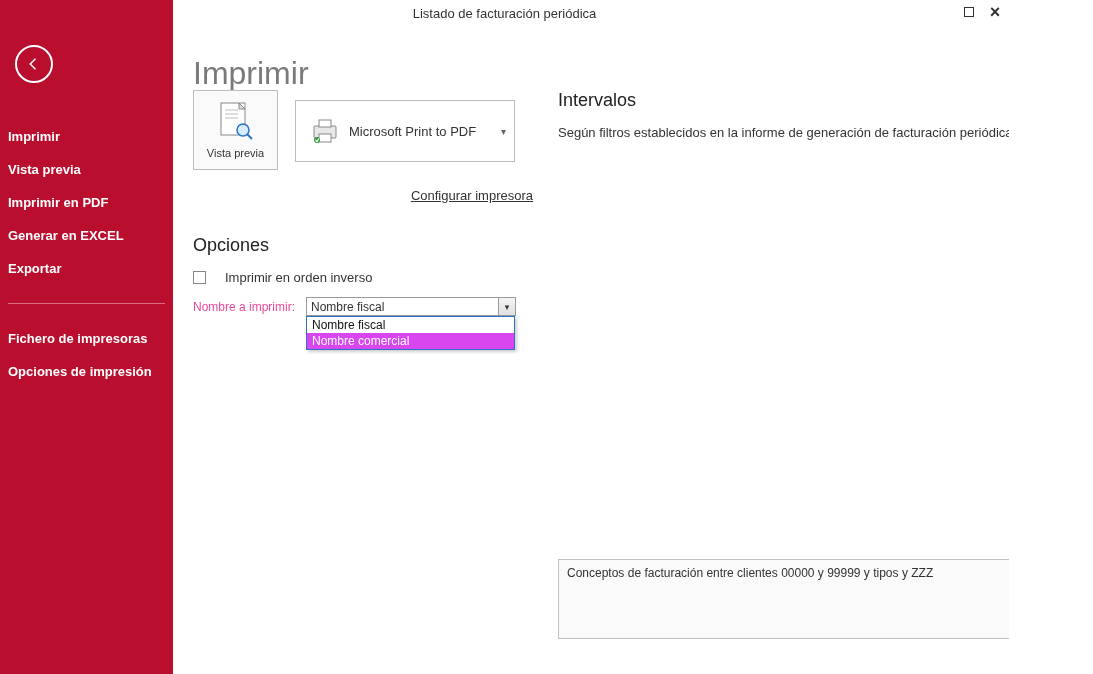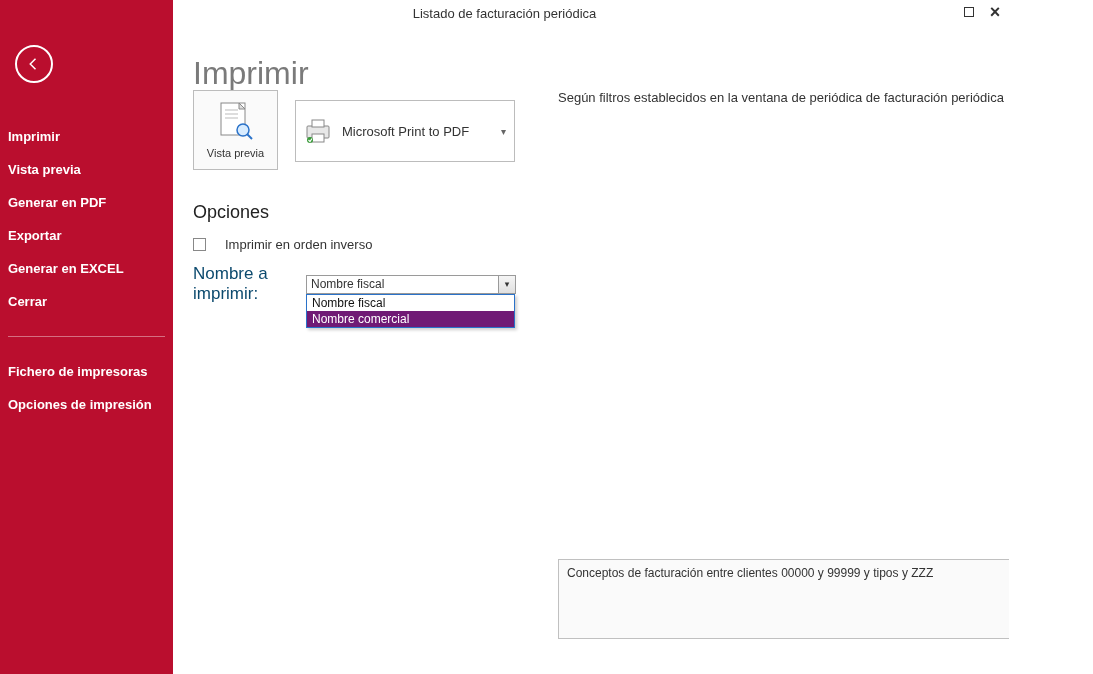--- a/index.html
+++ b/index.html
@@ -30,41 +30,41 @@
   .col-right { position:absolute; left:385px; top:60px; width:520px; }
 
   .section-h { font-size:18px; color:#222; font-weight:400; margin:0 0 14px 0; }
 
   
   .preview-row { display:flex; gap:17px; align-items:flex-start; }
   .preview-btn { width:85px; height:80px; border:1px solid #bcbcbc; background:#fafafa; display:flex; flex-direction:column; align-items:center; justify-content:center; cursor:pointer; }
   .preview-btn svg { margin-bottom:5px; }
   .preview-btn span { font-size:11px; color:#333; }
 
-  .printer-select { width:220px; height:62px; margin-top:10px; border:1px solid #bcbcbc; display:flex; align-items:center; padding:0 8px; position:relative; cursor:pointer; }
+  .printer-select { width:220px; height:62px; margin-top:10px; border:1px solid #bcbcbc; display:flex; align-items:center; padding:0 15px; position:relative; cursor:pointer; }
   .printer-select .pname { margin-left:10px; font-size:13px; color:#333; }
   .printer-select .caret { position:absolute; right:8px; top:50%; transform:translateY(-50%); font-size:10px; color:#666; }
 
   .config-link { display:block; text-align:right; width:340px; margin-top:18px; font-size:13px; color:#333; text-decoration:underline; cursor:pointer; }
 
   
   .opciones { margin-top:32px; }
   .check-row { display:flex; align-items:center; gap:19px; margin-top:10px; }
   .chk { width:13px; height:13px; border:1px solid #888; background:#fff; display:inline-block; position:relative; }
   .chk.checked::after { content:""; position:absolute; left:2px; top:-1px; width:5px; height:9px; border:solid #333; border-width:0 2px 2px 0; transform:rotate(40deg); }
 
   .field-row { display:flex; align-items:center; gap:10px; margin-top:12px; position:relative; }
-  .field-label { font-size:17px; color:#0c4a6e; width:103px; }
+  .field-label { font-size:12px; color:#ec4899; width:103px; }
   .combo { position:relative; width:210px; }
   .combo-box { width:210px; height:19px; border:1px solid #9a9a9a; background:#fff; display:flex; align-items:center; padding:0 4px; font-size:12px; position:relative; cursor:pointer; }
   .combo-box .cb-btn { position:absolute; right:0; top:0; width:17px; height:100%; border-left:1px solid #9a9a9a; background:linear-gradient(#f5f5f5,#e0e0e0); display:flex; align-items:center; justify-content:center; font-size:9px; color:#333; }
   .combo-list { position:absolute; top:19px; left:0; width:209px; border:1px solid #2a72c9; background:#fff; z-index:10; box-shadow:2px 2px 3px rgba(0,0,0,0.2); }
   .combo-item { font-size:12px; padding:1px 5px; cursor:pointer; color:#111; }
   .combo-item.selected { background:#fff; }
-  .combo-item.hover { background:#701a75; color:#fff; }
+  .combo-item.hover { background:#d946ef; color:#fff; }
 
   
   .desc-text { font-size:13px; color:#333; margin-bottom:40px; }
 
   .encabezado { position:absolute; top:455px; left:0; width:510px; }
   .enc-textarea { margin-top:14px; width:500px; height:80px; border:1px solid #c0c0c0; background:#fafafa; padding:6px 8px; font-size:12px; color:#333; position:relative; }
   .scroll-stub { position:absolute; right:0; top:0; width:17px; height:100%; background:#f0f0f0; border-left:1px solid #ddd; }
   .scroll-up, .scroll-down { position:absolute; right:0; width:17px; height:17px; background:#e5e5e5; display:flex; align-items:center; justify-content:center; font-size:9px; color:#777; }
   .scroll-up { top:0; }
   .scroll-down { bottom:0; }
@@ -88,24 +88,23 @@
 
   <div class="sidebar">
     <div class="back-circle">
       <svg viewBox="0 0 24 24">
           <path d="M14 5 L7 12 L14 19"></path>
         </svg>
     </div>
     <div class="side-menu">
       <div class="side-item">Imprimir</div>
       <div class="side-item">Vista previa</div>
-      <div class="side-item">Generar en PDF</div>
+      <div class="side-item">Imprimir en PDF</div>
+      <div class="side-item">Generar en EXCEL</div>
       <div class="side-item">Exportar</div>
-      <div class="side-item">Generar en EXCEL</div>
-      <div class="side-item">Cerrar</div>
       <div class="side-sep"></div>
       <div class="side-item">Fichero de impresoras</div>
       <div class="side-item">Opciones de impresión</div>
     </div>
   </div>
 
   <div class="main">
     <div class="page-title">Imprimir</div>
 
     <div class="col-left">
@@ -130,20 +129,21 @@
             <rect x="8" y="2" width="12" height="7" fill="#fff" stroke="#888"></rect>
             <rect x="8" y="16" width="12" height="8" fill="#fff" stroke="#888"></rect>
             <circle cx="6" cy="22" r="3" fill="#3a9b3a"></circle>
             <path d="M4.5 22 L6 23.5 L8 20.5" stroke="#fff" stroke-width="1.2" fill="none"></path>
           </svg>
           <span class="pname">Microsoft Print to PDF</span>
           <span class="caret">▾</span>
         </div>
       </div>
 
+      <a class="config-link">Configurar impresora</a>
 
       <div class="opciones">
         <div class="section-h">Opciones</div>
 
         <div class="check-row">
           <span class="chk"></span>
           <span>Imprimir en orden inverso</span>
         </div>
 
         <div class="field-row">
@@ -156,21 +156,22 @@
             <div class="combo-list">
               <div class="combo-item selected">Nombre fiscal</div>
               <div class="combo-item hover">Nombre comercial</div>
             </div>
           </div>
         </div>
       </div>
     </div>
 
     <div class="col-right">
-      <div class="desc-text">Según filtros establecidos en la ventana de periódica de facturación periódica</div>
+      <div class="section-h">Intervalos</div>
+      <div class="desc-text">Según filtros establecidos en la informe de generación de facturación periódica</div>
 
       <div class="encabezado">
         <div class="enc-textarea">
           <span>Conceptos de facturación entre clientes 00000 y 99999 y tipos  y ZZZ</span>
           <div class="scroll-stub">
             <div class="scroll-up">▴</div>
             <div class="scroll-down">▾</div>
           </div>
         </div>
       </div>

